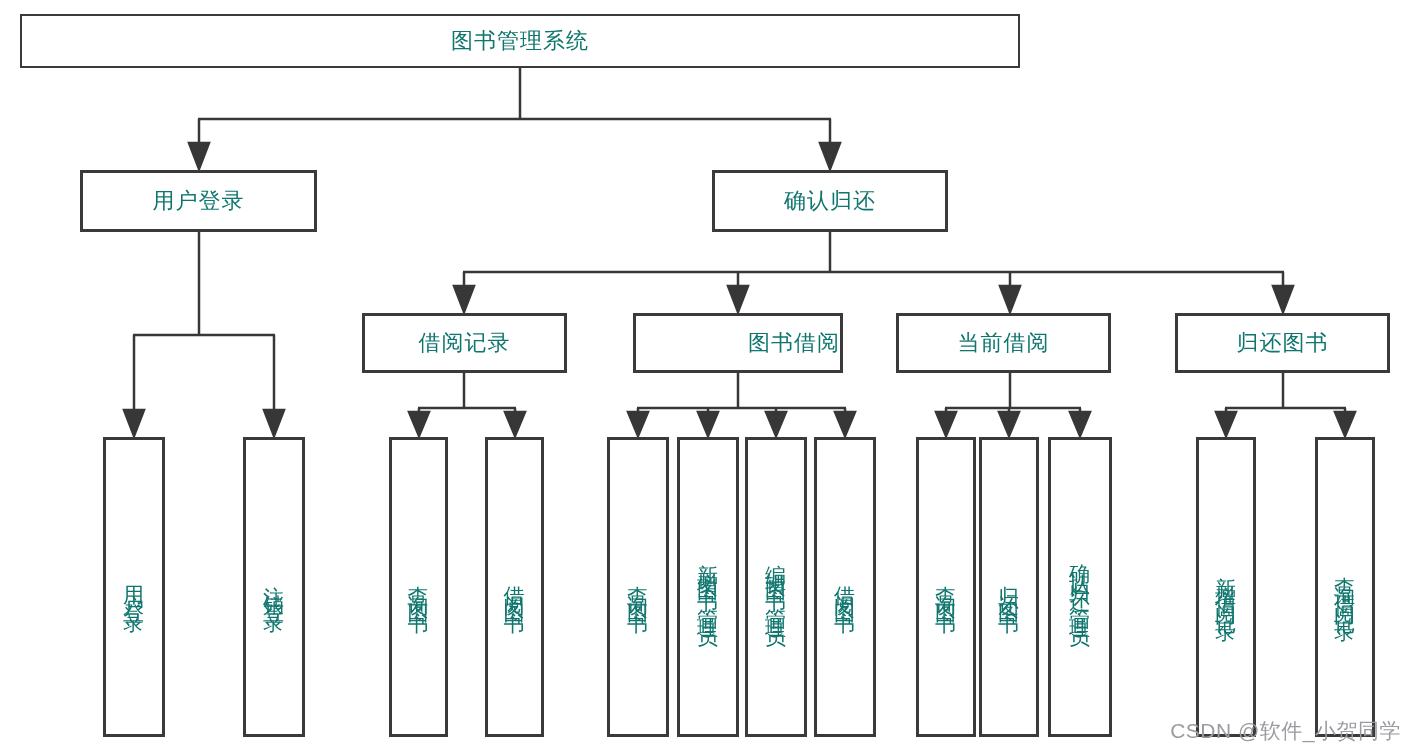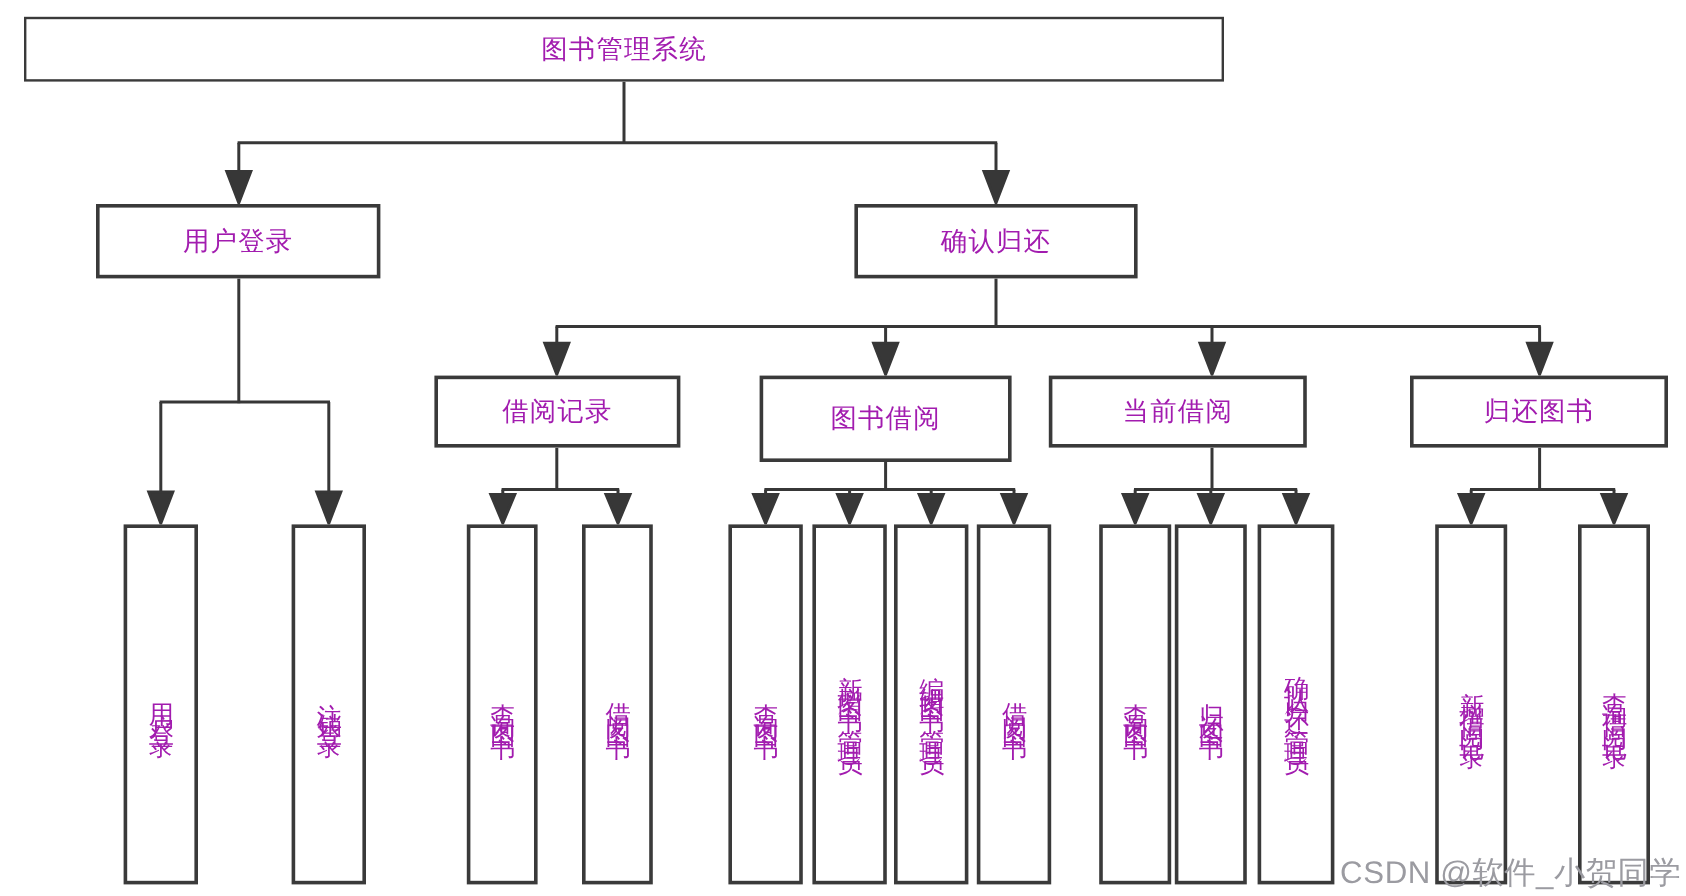--- a/index.html
+++ b/index.html
@@ -22,21 +22,21 @@
     z-index: 1;
   }
   .box {
     position: absolute;
     box-sizing: border-box;
     background: #ffffff;
     border: 3px solid #3a3a3a;
     display: flex;
     align-items: center;
     justify-content: center;
-    color: #a21caf;
+    color: #0f766e;
     z-index: 2;
   }
   .box.root {
     border-width: 2px;
   }
   .box .hlabel {
     font-size: 22px;
     letter-spacing: 1px;
     line-height: 1;
     white-space: nowrap;
@@ -46,21 +46,21 @@
     text-orientation: mixed;
     font-size: 21px;
     letter-spacing: 9px;
     line-height: 1;
     white-space: nowrap;
   }
   .watermark {
     position: absolute;
     right: 4px;
     bottom: 2px;
-    font-size: 26px;
+    font-size: 21px;
     color: #9b9ba1;
     letter-spacing: 0.5px;
     z-index: 10;
     white-space: nowrap;
   }
 </style>
 </head>
 <body>
 
 <div class="stage">
@@ -150,24 +150,24 @@
   <div class="box" style="left:80px; top:170px; width:237px; height:62px;">
     <span class="hlabel">用户登录</span>
   </div>
   <div class="box" style="left:712px; top:170px; width:236px; height:62px;">
     <span class="hlabel">确认归还</span>
   </div>
 
   <div class="box" style="left:362px; top:313px; width:205px; height:60px;">
     <span class="hlabel">借阅记录</span>
   </div>
-  <div class="box" style="left:633px; top:313px; width:210px; height:72px;">
+  <div class="box" style="left:633px; top:313px; width:210px; height:60px;justify-content:flex-end;">
     <span class="hlabel">图书借阅</span>
   </div>
-  <div class="box" style="left:874px; top:313px; width:215px; height:60px;">
+  <div class="box" style="left:896px; top:313px; width:215px; height:60px;">
     <span class="hlabel">当前借阅</span>
   </div>
   <div class="box" style="left:1175px; top:313px; width:215px; height:60px;">
     <span class="hlabel">归还图书</span>
   </div>
 
   <div class="box" style="left:103px; top:437px; width:62px; height:300px;">
     <span class="vlabel">用户登录</span>
   </div>
   <div class="box" style="left:243px; top:437px; width:62px; height:300px;">

